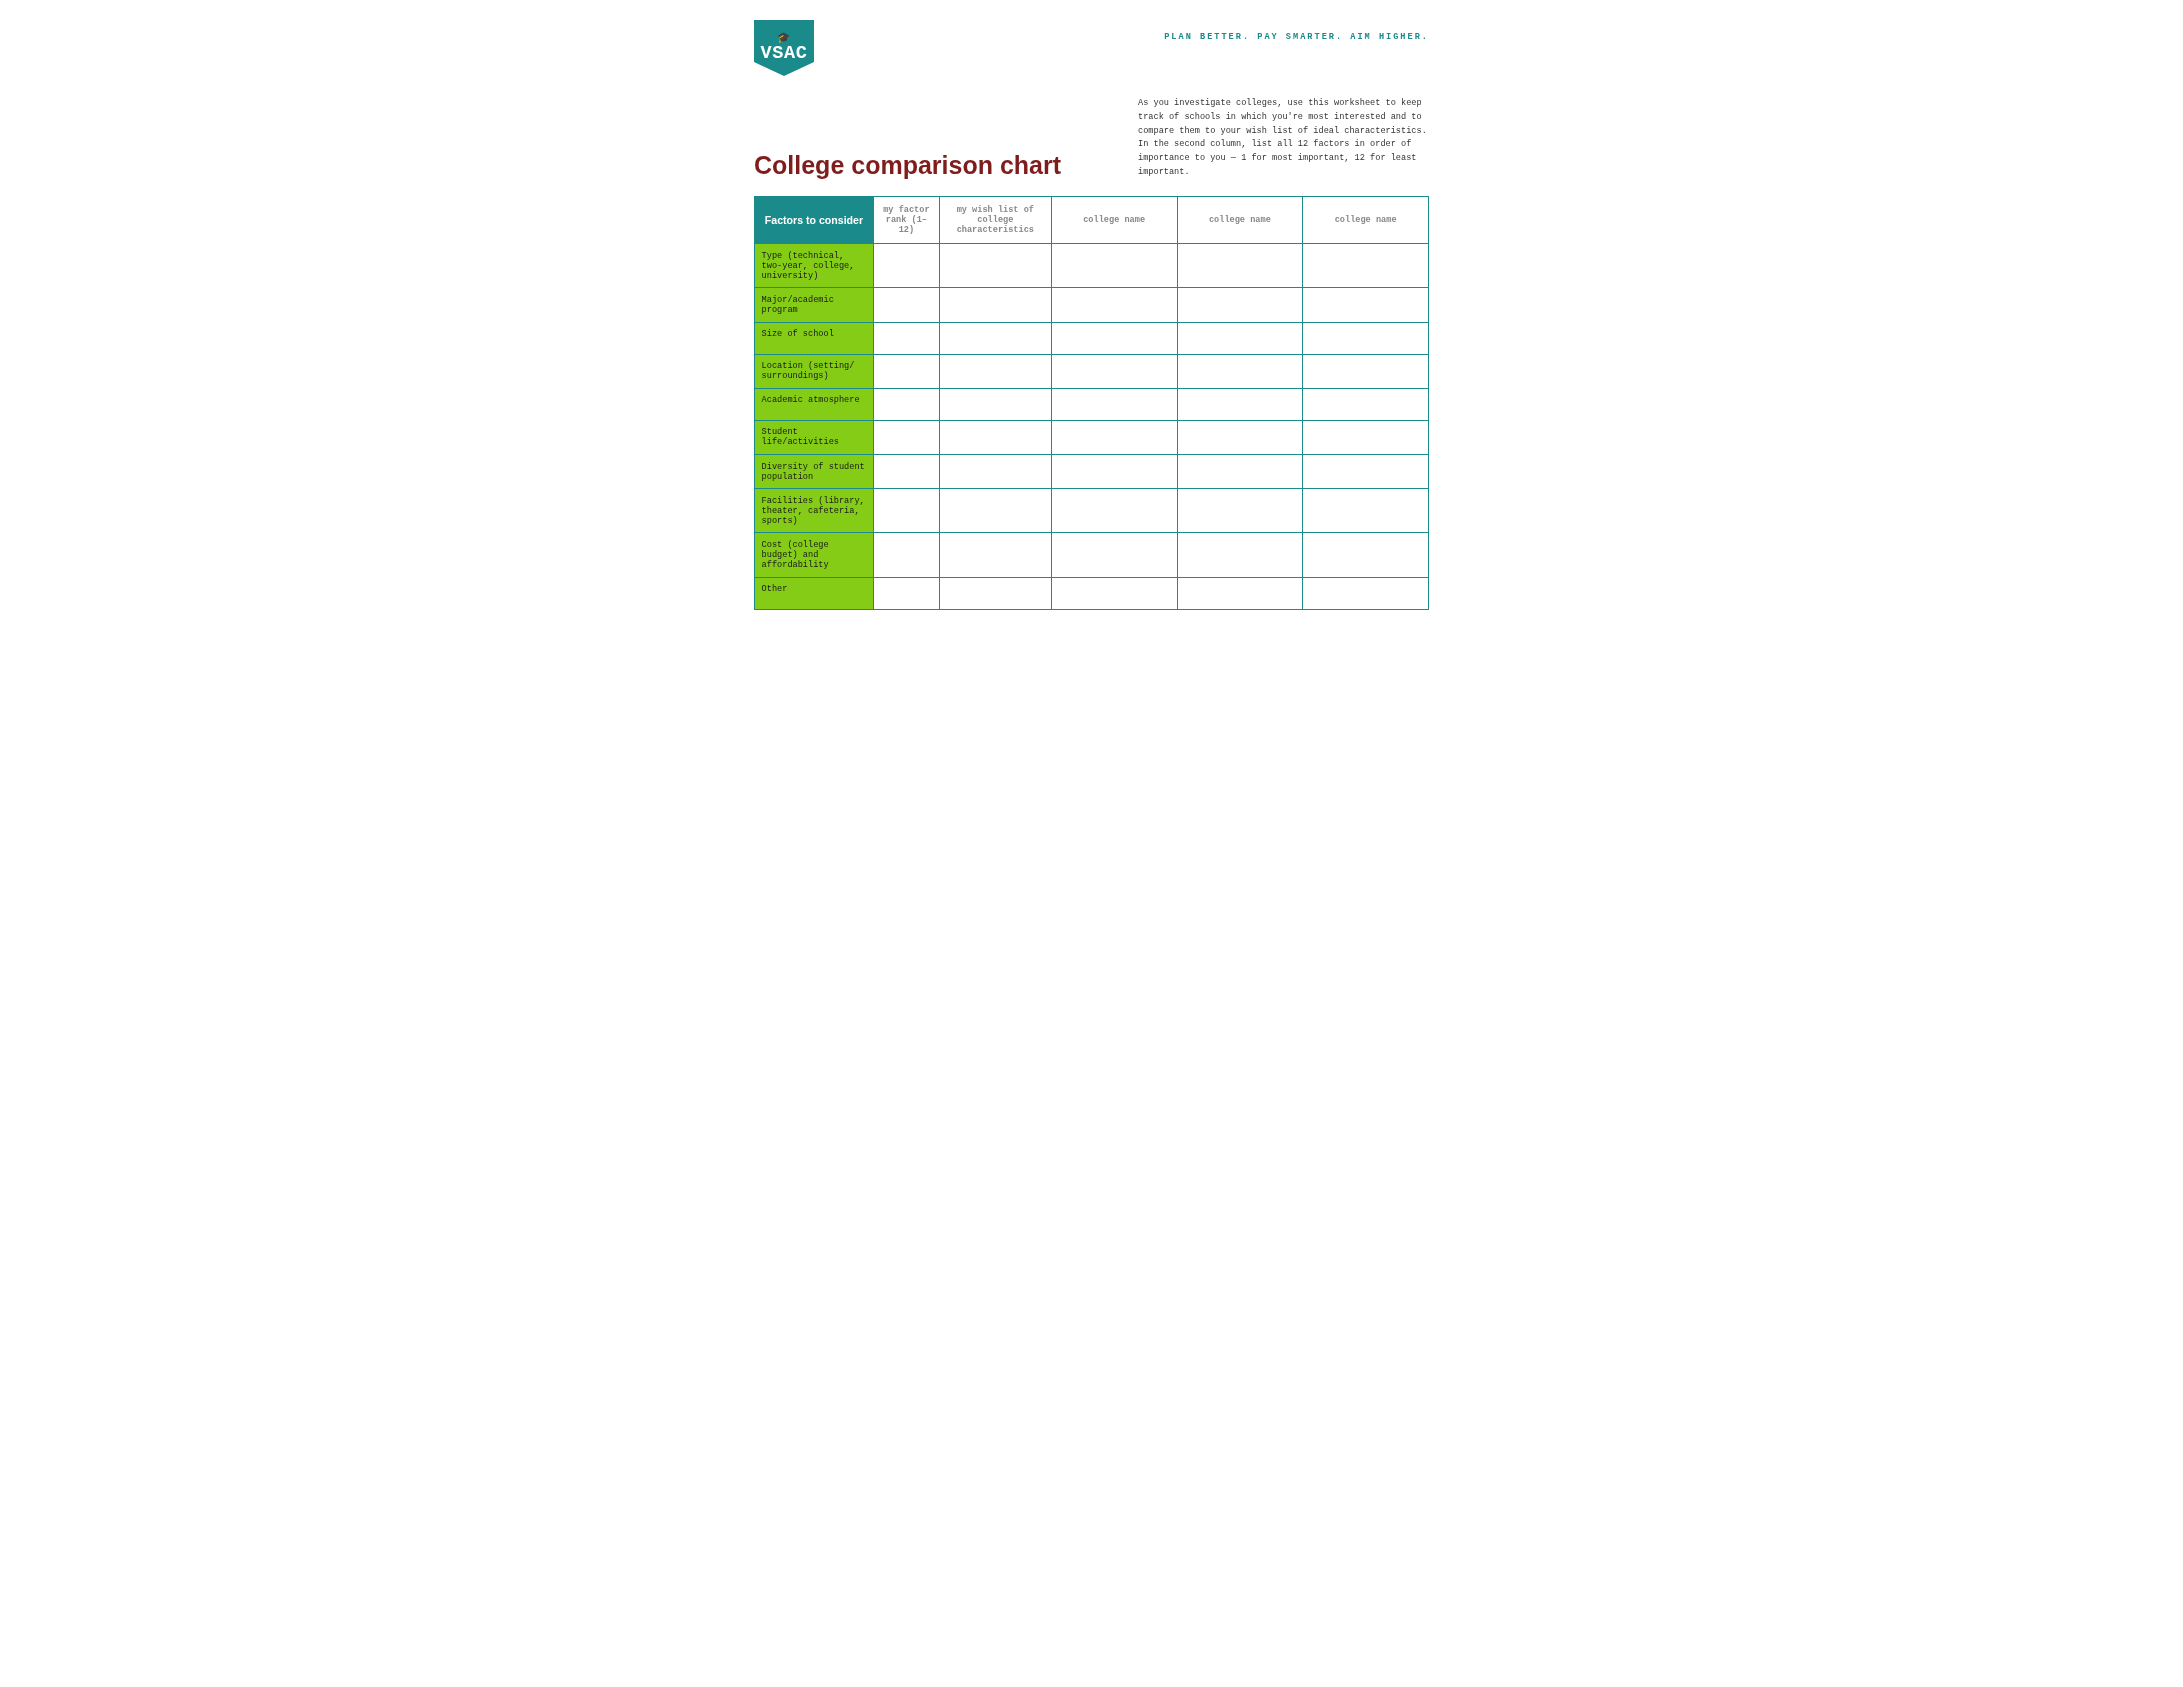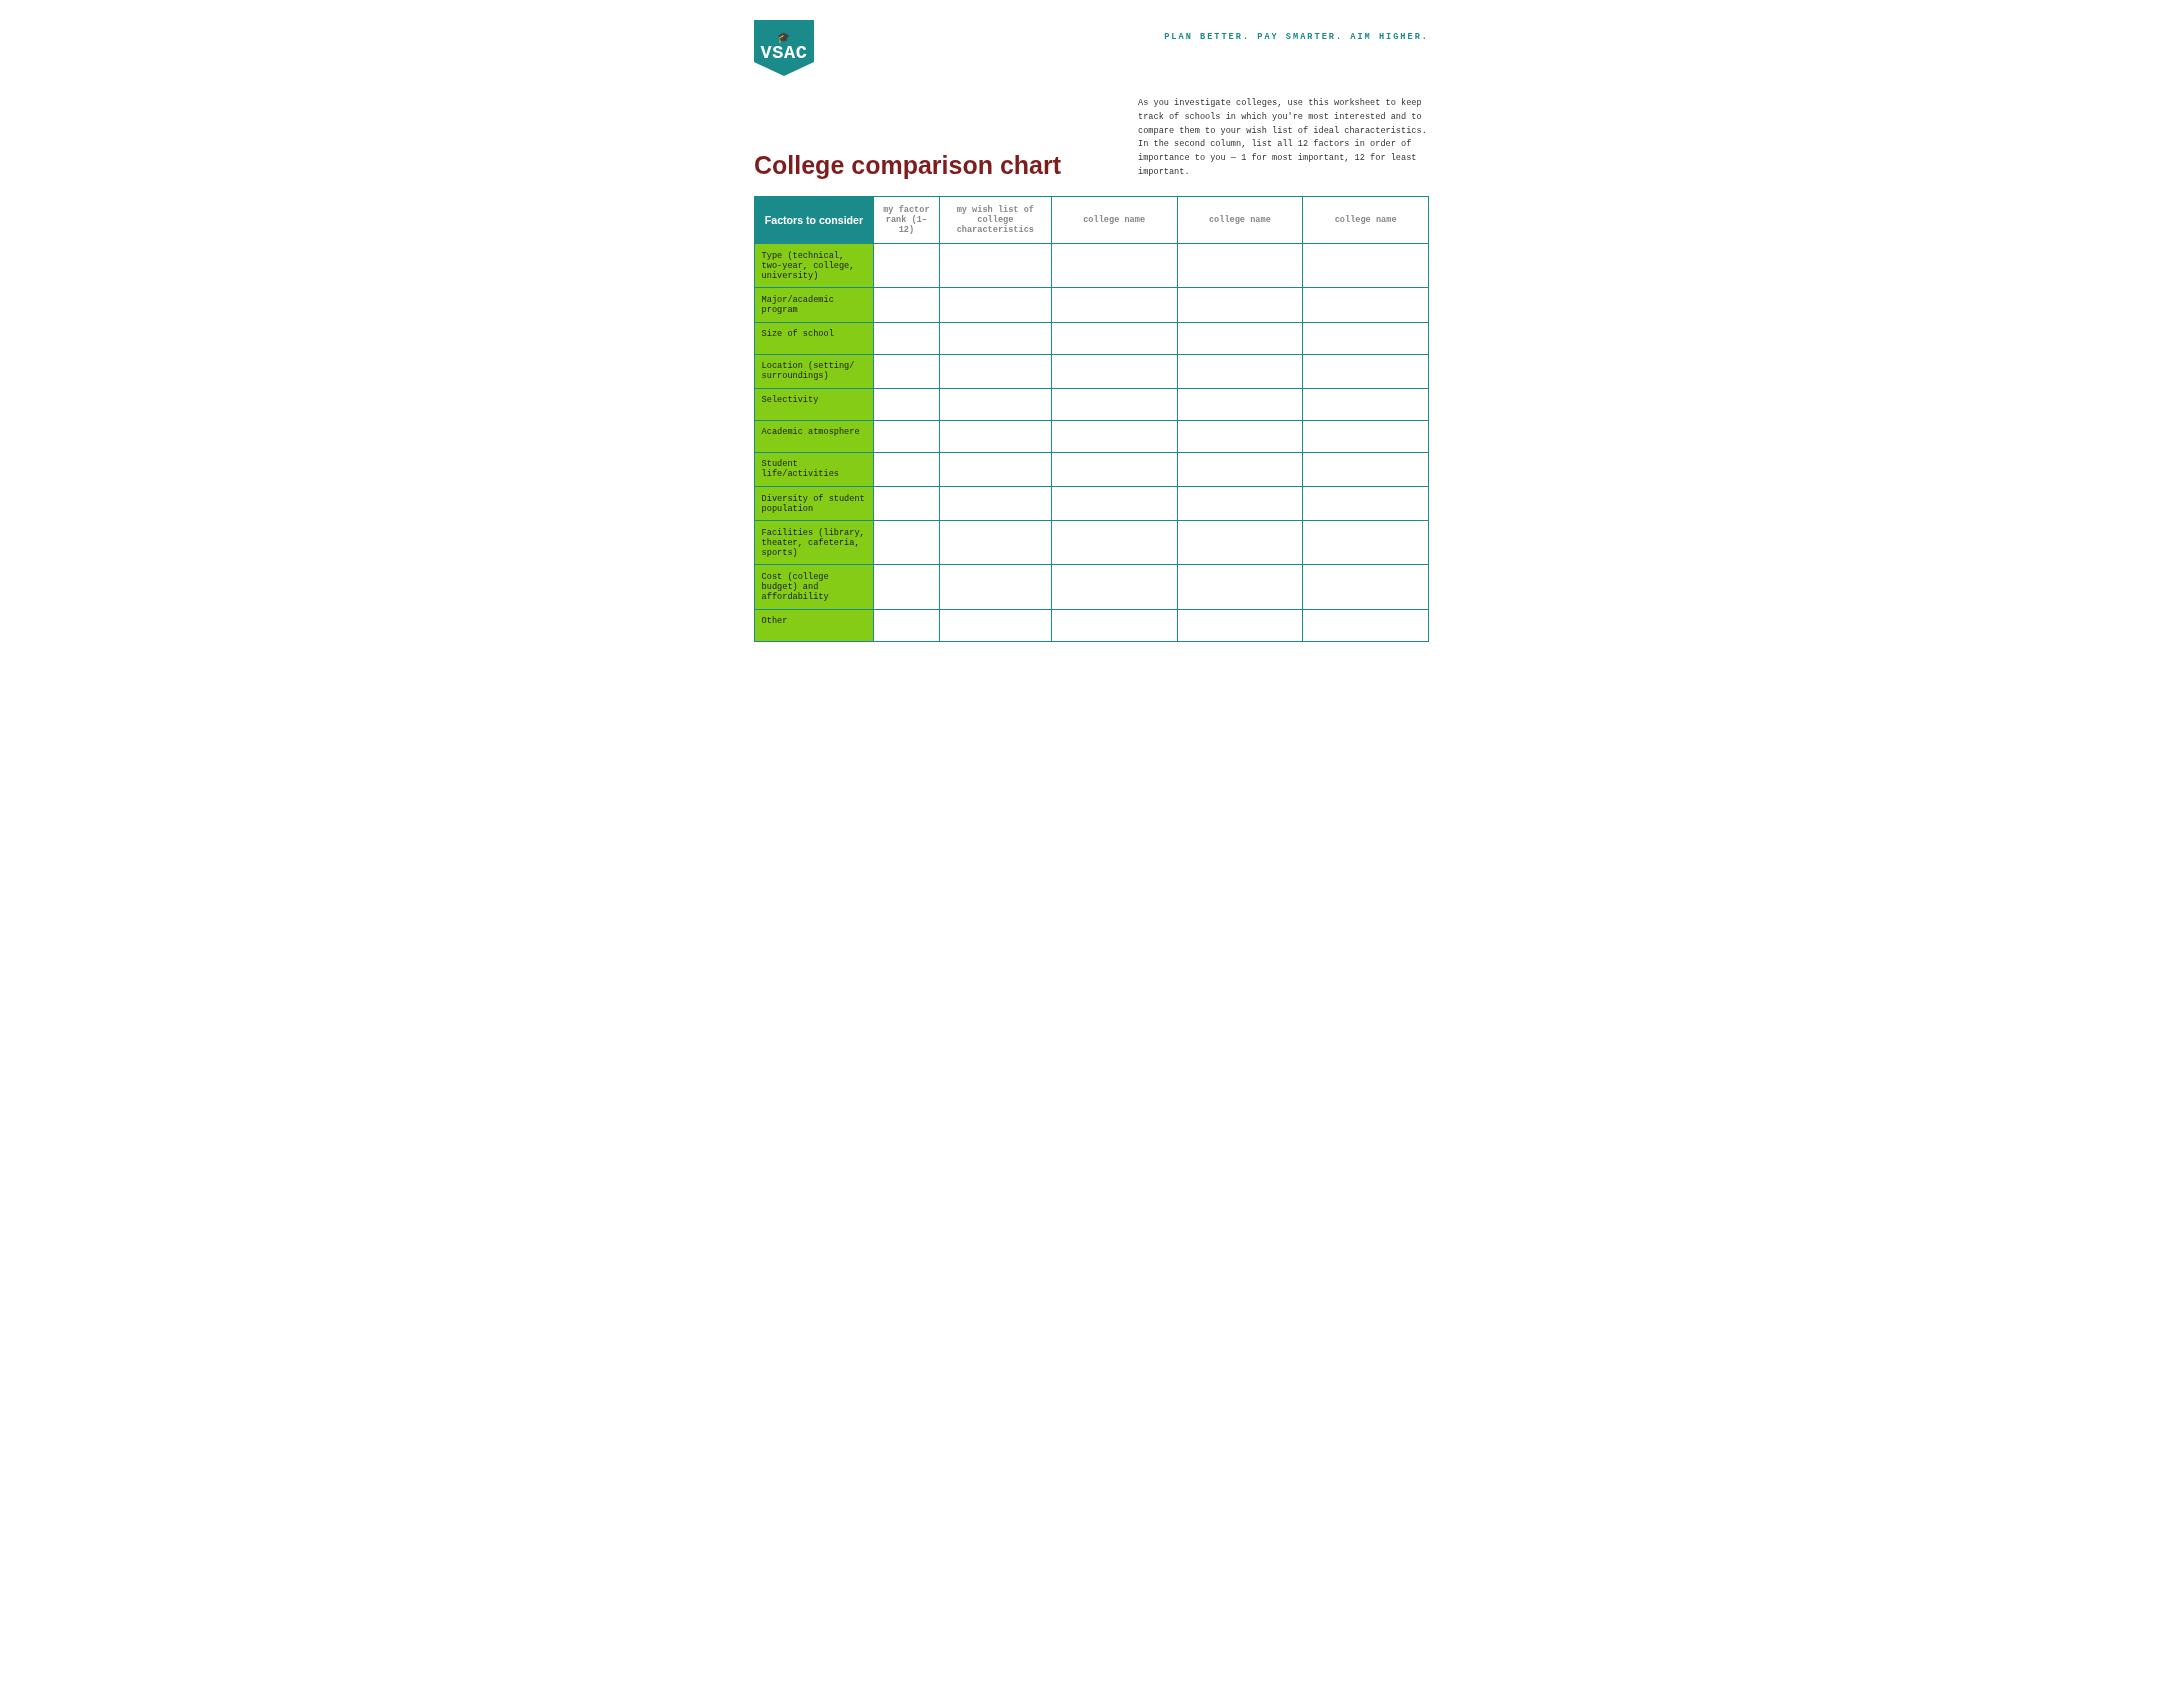--- a/index.html
+++ b/index.html
@@ -222,28 +222,20 @@
       </tr>
       <tr>
         <td class="factor-cell">Location (setting/ surroundings)</td>
         <td class="empty-cell col-rank"></td>
         <td class="empty-cell col-wish"></td>
         <td class="empty-cell col-college"></td>
         <td class="empty-cell col-college"></td>
         <td class="empty-cell col-college"></td>
       </tr>
       <tr>
-        <td class="factor-cell">Selectivity</td>
-        <td class="empty-cell col-rank"></td>
-        <td class="empty-cell col-wish"></td>
-        <td class="empty-cell col-college"></td>
-        <td class="empty-cell col-college"></td>
-        <td class="empty-cell col-college"></td>
-      </tr>
-      <tr>
         <td class="factor-cell">Academic atmosphere</td>
         <td class="empty-cell col-rank"></td>
         <td class="empty-cell col-wish"></td>
         <td class="empty-cell col-college"></td>
         <td class="empty-cell col-college"></td>
         <td class="empty-cell col-college"></td>
       </tr>
       <tr>
         <td class="factor-cell">Student life/activities</td>
         <td class="empty-cell col-rank"></td>

